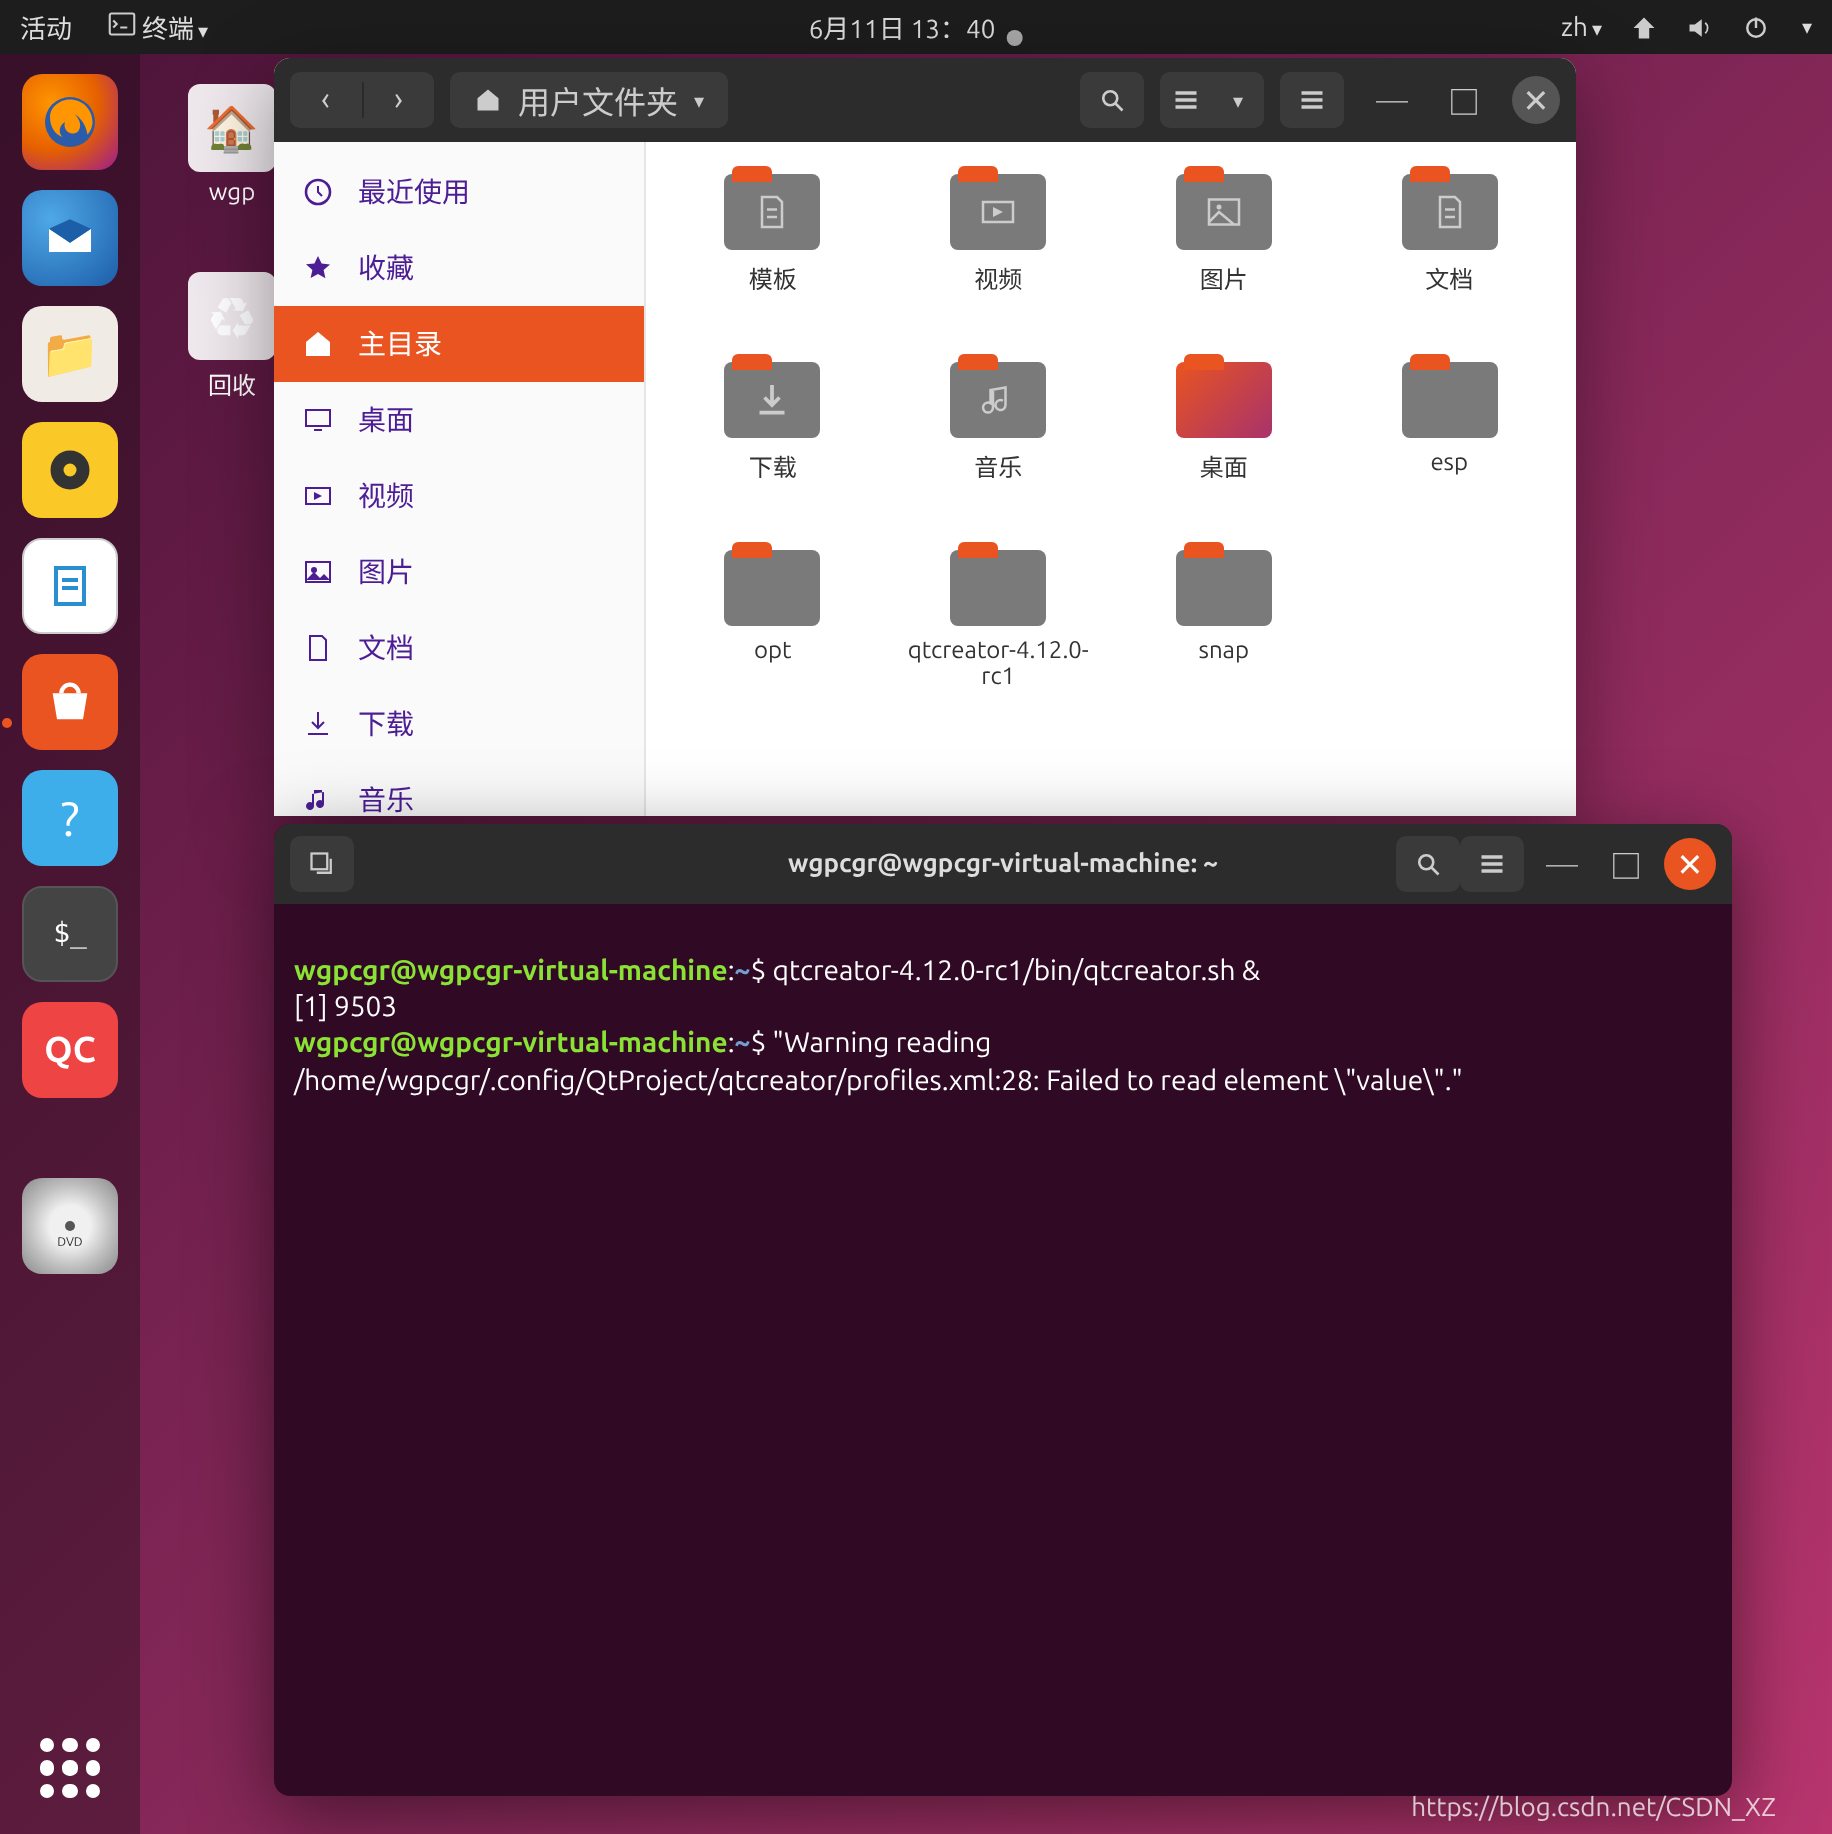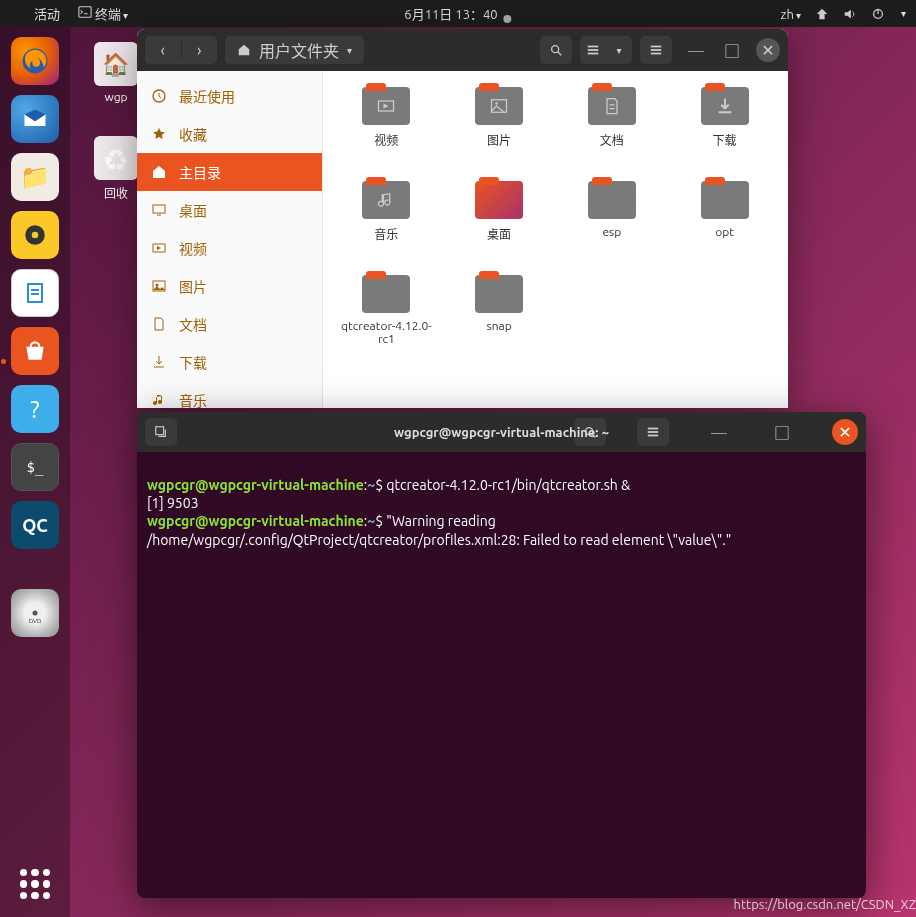--- a/index.html
+++ b/index.html
@@ -1,35 +1,35 @@
 <!DOCTYPE html>
 <html><head>
 <meta charset="utf-8">
 <style>
 * { margin:0; padding:0; box-sizing:border-box; font-family:"Ubuntu","Noto Sans CJK SC",sans-serif; }
 body { width:916px; height:917px; background:linear-gradient(135deg,#4a1338 0%,#6b1e4a 30%,#8c2a5c 60%,#b8356e 100%); position:relative; overflow:hidden; }
 .topbar { height:27px; background:#1d1d1d; color:#ddd; display:flex; align-items:center; font-size:13px; padding:0 10px; }
-.topbar .left { display:flex; gap:18px; align-items:flex-end;margin-left:24px; }
+.topbar .left { display:flex; gap:18px; align-items:flex-end; }
 .topbar .center { position:absolute; left:50%; transform:translateX(-50%); display:flex; align-items:flex-end; gap:6px; }
 .topbar .right { margin-left:auto; display:flex; gap:14px; align-items:center; }
 .topbar .dot{width:8px;height:8px;background:#aaa;border-radius:50%;display:inline-block;}
 .topbar svg{width:14px;height:14px;fill:#ccc;}
 .dropdown-arrow{font-size:10px;margin-left:2px;}
 .dock { position:absolute; left:0; top:27px; width:70px; height:890px; background:rgba(20,10,15,0.35); display:flex; flex-direction:column; align-items:center; padding-top:10px; gap:10px; }
 .dock-item{width:48px;height:48px;border-radius:10px;display:flex;align-items:center;justify-content:center;font-size:24px;color:#fff;}
 .dock-firefox{background:radial-gradient(circle at 30% 30%,#ff9500,#e66000 50%,#9c1c8f);}
 .dock-thunder{background:radial-gradient(circle at 30% 30%,#4fa8e8,#1c5ea8);}
 .dock-files{background:#f0ece5;}
 .dock-rhythm{background:#fac927;}
 .dock-office{background:#fff;border:1px solid #ccc;}
 .dock-store{background:#e95420;}
 .dock-help{background:#3daee9;}
 .dock-term{background:#2d2d2d;border:1px solid #555;}
 .dock-term.active{background:#444;}
-.dock-qc{background:#0c4a6e;color:#fff;font-weight:bold;font-size:18px;}
+.dock-qc{background:#ef4444;color:#fff;font-weight:bold;font-size:18px;}
 .dock-dvd{background:radial-gradient(circle,#f0f0f0 30%,#c0c0c0 60%,#888);}
 .term-indicator{position:absolute;left:1px;top:332px;width:5px;height:5px;background:#e95420;border-radius:50%;}
 .apps-grid{position:absolute;bottom:18px;left:20px;width:30px;height:30px;display:grid;grid-template-columns:repeat(3,1fr);gap:4px;}
 .apps-grid span{background:#fff;border-radius:50%;}
 .desktop-icon{position:absolute;text-align:center;color:#fff;font-size:12px;width:60px;}
 .desktop-icon .ico{width:44px;height:44px;background:rgba(255,255,255,0.9);border-radius:6px;margin:0 auto 4px;display:flex;align-items:center;justify-content:center;font-size:22px;}
 .files-win{position:absolute;left:137px;top:29px;width:651px;height:379px;background:#fff;border-radius:8px 8px 0 0;overflow:hidden;box-shadow:0 10px 40px rgba(0,0,0,0.4);}
 .files-titlebar{height:42px;background:#2c2c2c;display:flex;align-items:center;padding:0 8px;gap:8px;}
 .tb-btn{height:28px;border-radius:5px;background:#3a3a3a;display:flex;align-items:center;justify-content:center;color:#ccc;cursor:pointer;}
 .tb-nav{width:72px;display:flex;}
@@ -38,40 +38,40 @@
 .tb-path{padding:12px 12px;gap:8px;display:flex;align-items:center;}
 .spacer{flex:1;}
 .tb-search{width:32px;}
 .tb-view{width:52px;display:flex;}
 .tb-view .vh{flex:1;display:flex;align-items:center;justify-content:center;}
 .tb-menu{width:32px;}
 .win-ctrl{width:24px;height:24px;border-radius:50%;display:flex;align-items:center;justify-content:center;color:#ccc;margin-left:4px;cursor:pointer;}
 .win-close{background:#555;}
 .files-body{display:flex;height:calc(100% - 42px);}
 .sidebar{width:186px;background:#fafafa;border-right:1px solid #e5e5e5;padding-top:6px;}
-.sb-item{height:38px;display:flex;align-items:center;padding-left:14px;gap:12px;color:#a16207;font-size:14px;cursor:pointer;}
+.sb-item{height:38px;display:flex;align-items:center;padding-left:14px;gap:12px;color:#4c1d95;font-size:14px;cursor:pointer;}
 .sb-item.active{background:#e95420;color:#fff;}
 .sb-item svg{width:16px;height:16px;fill:currentColor;}
 .icon-grid{flex:1;padding:16px 10px;display:grid;grid-template-columns:repeat(4,1fr);grid-auto-rows:88px;gap:6px;}
 .folder-item{text-align:center;font-size:12px;color:#333;cursor:pointer;}
 .folder-ico{width:48px;height:38px;margin:0 auto 6px;position:relative;}
 .folder-ico::before{content:"";position:absolute;top:-4px;left:4px;width:20px;height:8px;background:#e95420;border-radius:3px 3px 0 0;}
 .folder-body{width:100%;height:100%;background:#7a7a7a;border-radius:4px;display:flex;align-items:center;justify-content:center;}
 .folder-body svg{width:20px;height:20px;fill:#ccc;}
 .folder-desktop .folder-body{background:linear-gradient(135deg,#e95420,#a8326c);}
 .term-win{position:absolute;left:137px;top:412px;width:729px;height:486px;background:#300a24;border-radius:8px;overflow:hidden;box-shadow:0 10px 40px rgba(0,0,0,0.5);}
-.term-titlebar{height:40px;background:#2c2c2c;display:flex;align-items:center;padding:15px 8px;color:#ddd;gap:31px;}
+.term-titlebar{height:40px;background:#2c2c2c;display:flex;align-items:center;padding:15px 8px;color:#ddd;}
 .term-title{position:absolute;left:50%;transform:translateX(-50%);font-size:13px;font-weight:bold;}
 .term-ctrl{width:26px;height:26px;border-radius:50%;display:flex;align-items:center;justify-content:center;margin-left:6px;cursor:pointer;}
 .term-close{background:#e95420;color:#fff;}
 .term-body{padding:24px 10px;font-family:"Ubuntu Mono",monospace;font-size:14px;color:#fff;line-height:1.3;}
 .prompt-user{color:#8ae234;font-weight:bold;}
 .prompt-path{color:#729fcf;font-weight:bold;}
 .prompt-colon{color:#fff;}
-.watermark{position:absolute;right:0;bottom:6px;color:rgba(255,255,255,0.75);font-size:13px;}
+.watermark{position:absolute;right:28px;bottom:6px;color:rgba(255,255,255,0.75);font-size:13px;}
 </style>
 </head>
 <body>
 
 <div class="topbar">
   <div class="left">
     <span>活动</span>
     <span>
       <svg viewBox="0 0 16 16">
           <rect x="1" y="2" width="14" height="12" rx="1" fill="none" stroke="#ccc" stroke-width="1.2"></rect>
@@ -269,20 +269,32 @@
             <path d="M6 3v8a2 2 0 11-1-1.7V5l6-1v6a2 2 0 11-1-1.7V3z"></path>
           </svg>
           <span>音乐</span>
         </div>
     </div>
     <div class="icon-grid" id="folder-grid">
         <div class="folder-item">
           <div class="folder-ico">
             <div class="folder-body">
               <svg viewBox="0 0 16 16">
+                <path d="M4 2h6l2 2v10H4z" fill="none" stroke="#ccc"></path>
+                <line x1="6" y1="7" x2="10" y2="7" stroke="#ccc"></line>
+                <line x1="6" y1="10" x2="10" y2="10" stroke="#ccc"></line>
+              </svg>
+            </div>
+          </div>
+          <div>模板</div>
+        </div>
+        <div class="folder-item">
+          <div class="folder-ico">
+            <div class="folder-body">
+              <svg viewBox="0 0 16 16">
                 <rect x="2" y="4" width="12" height="8" fill="none" stroke="#ccc"></rect>
                 <path d="M6 6l4 2-4 2z"></path>
               </svg>
             </div>
           </div>
           <div>视频</div>
         </div>
         <div class="folder-item">
           <div class="folder-ico">
             <div class="folder-body">

